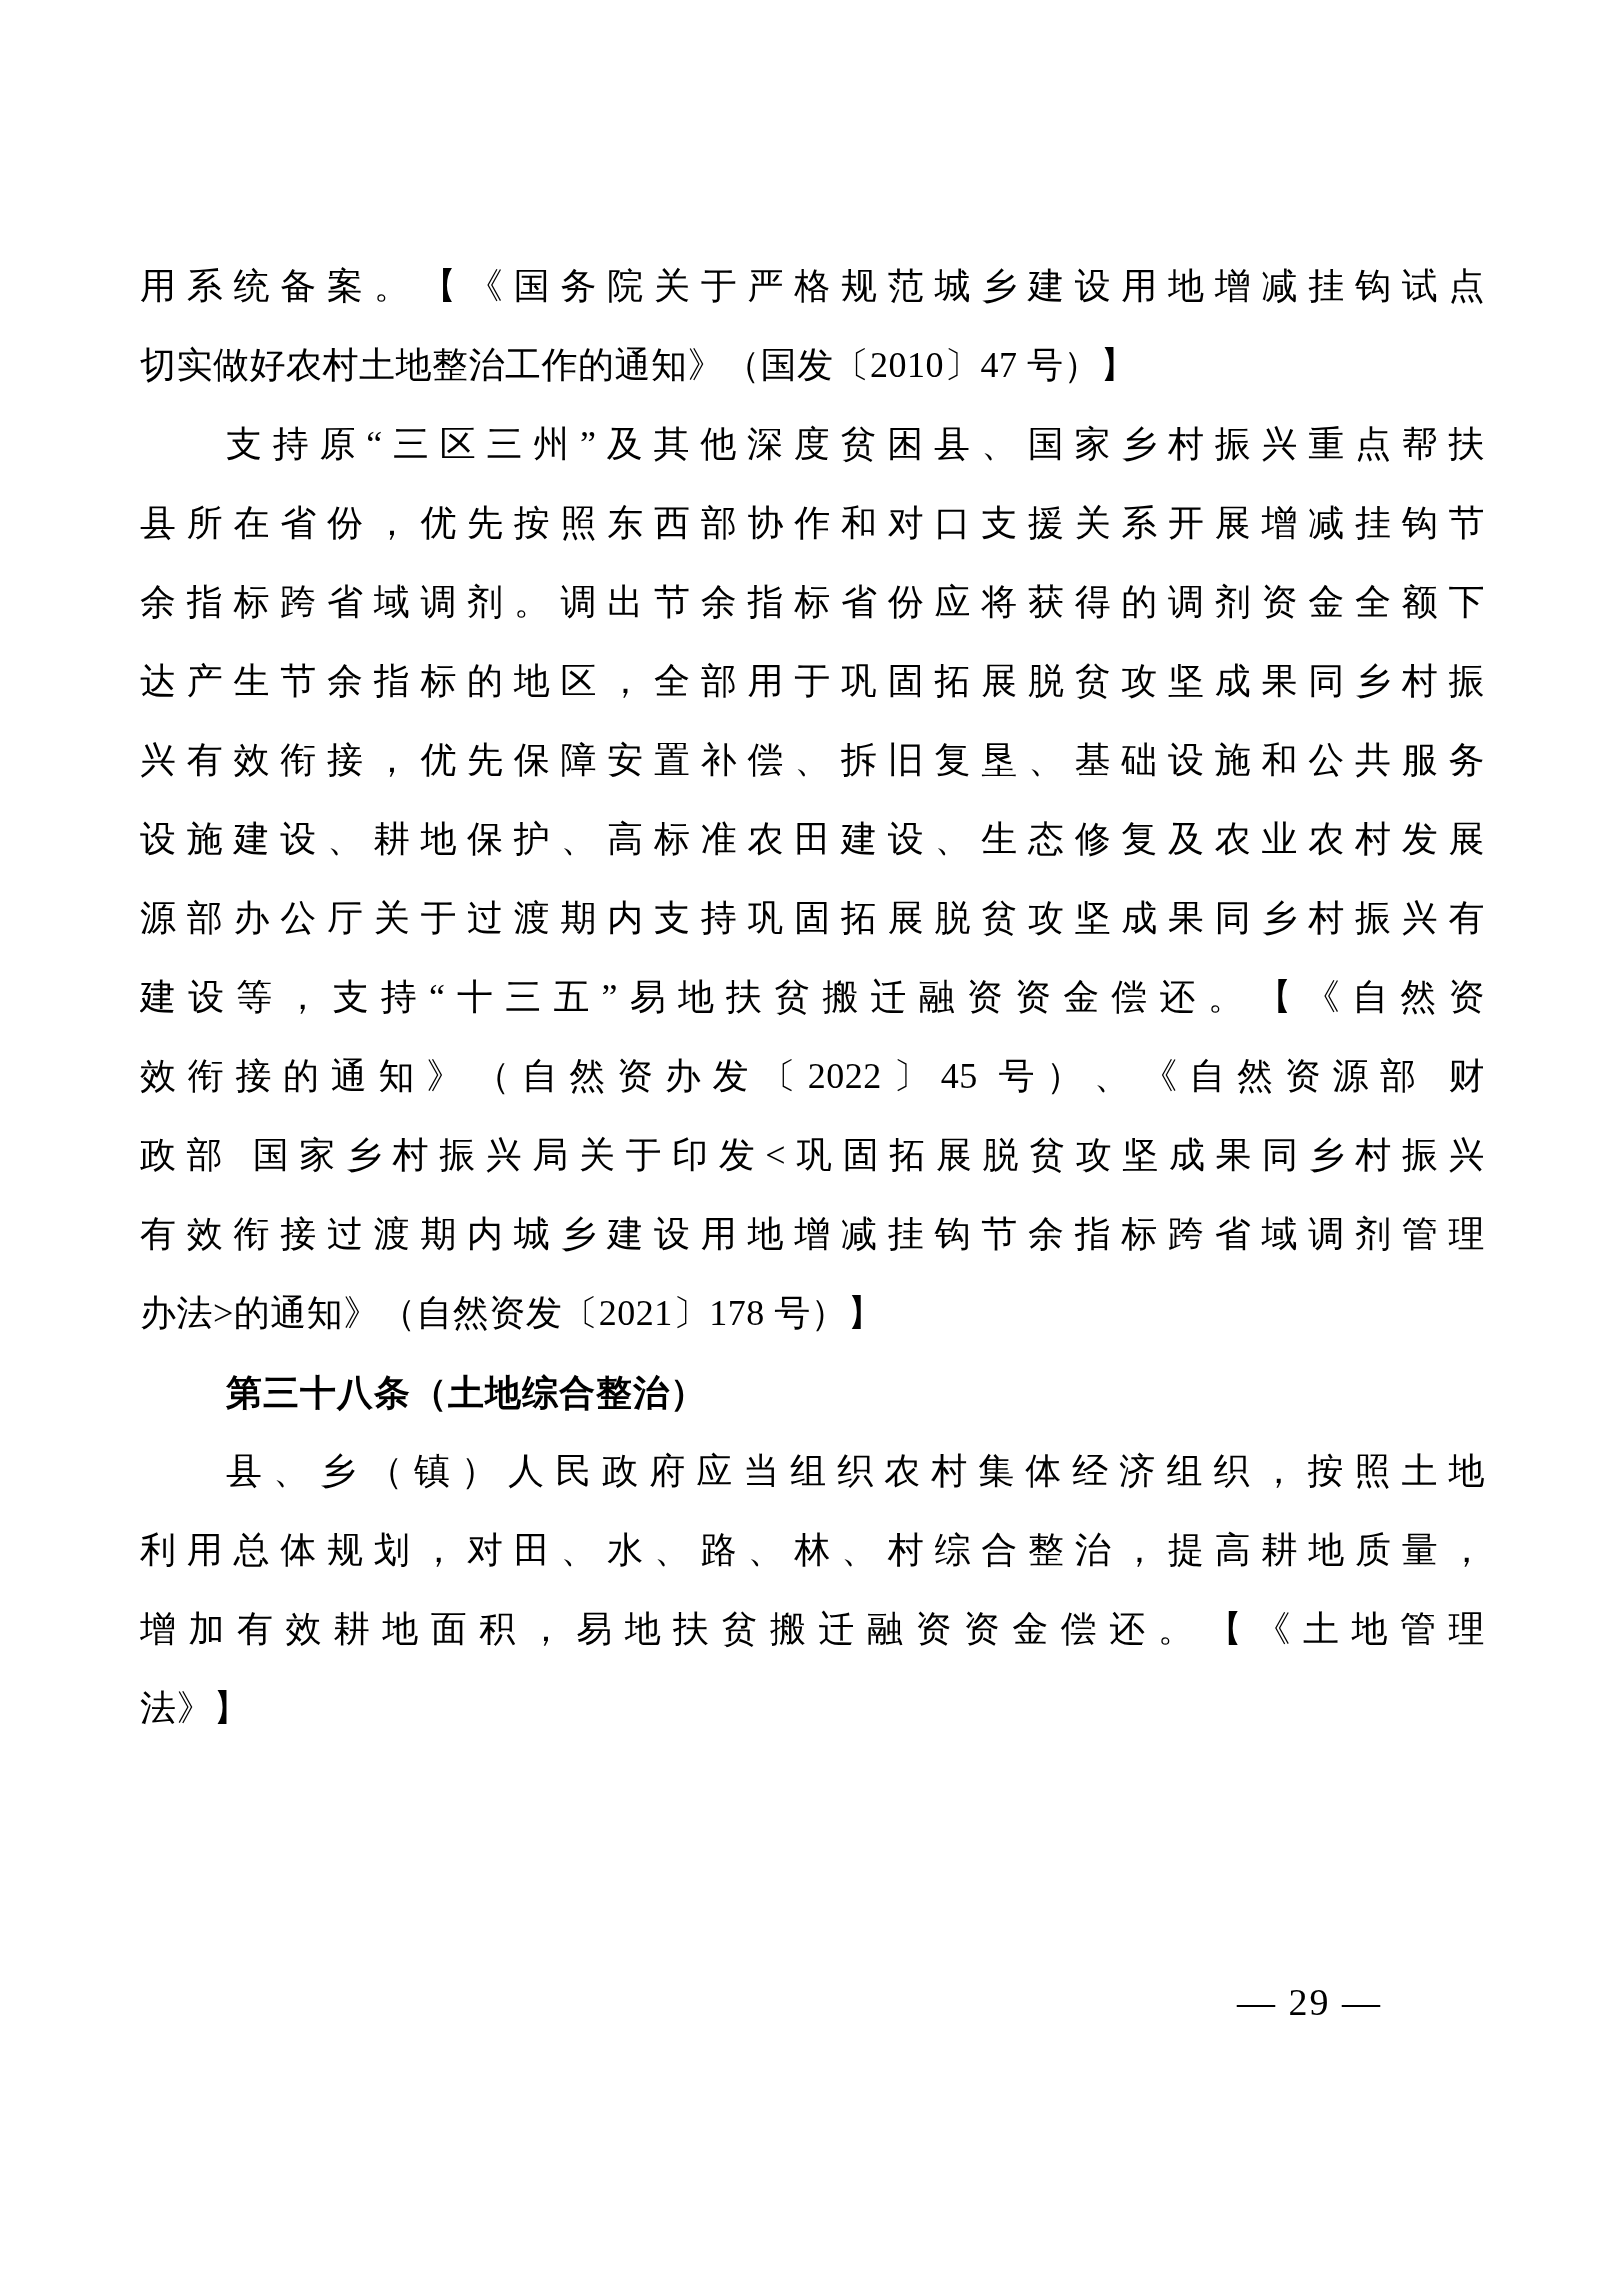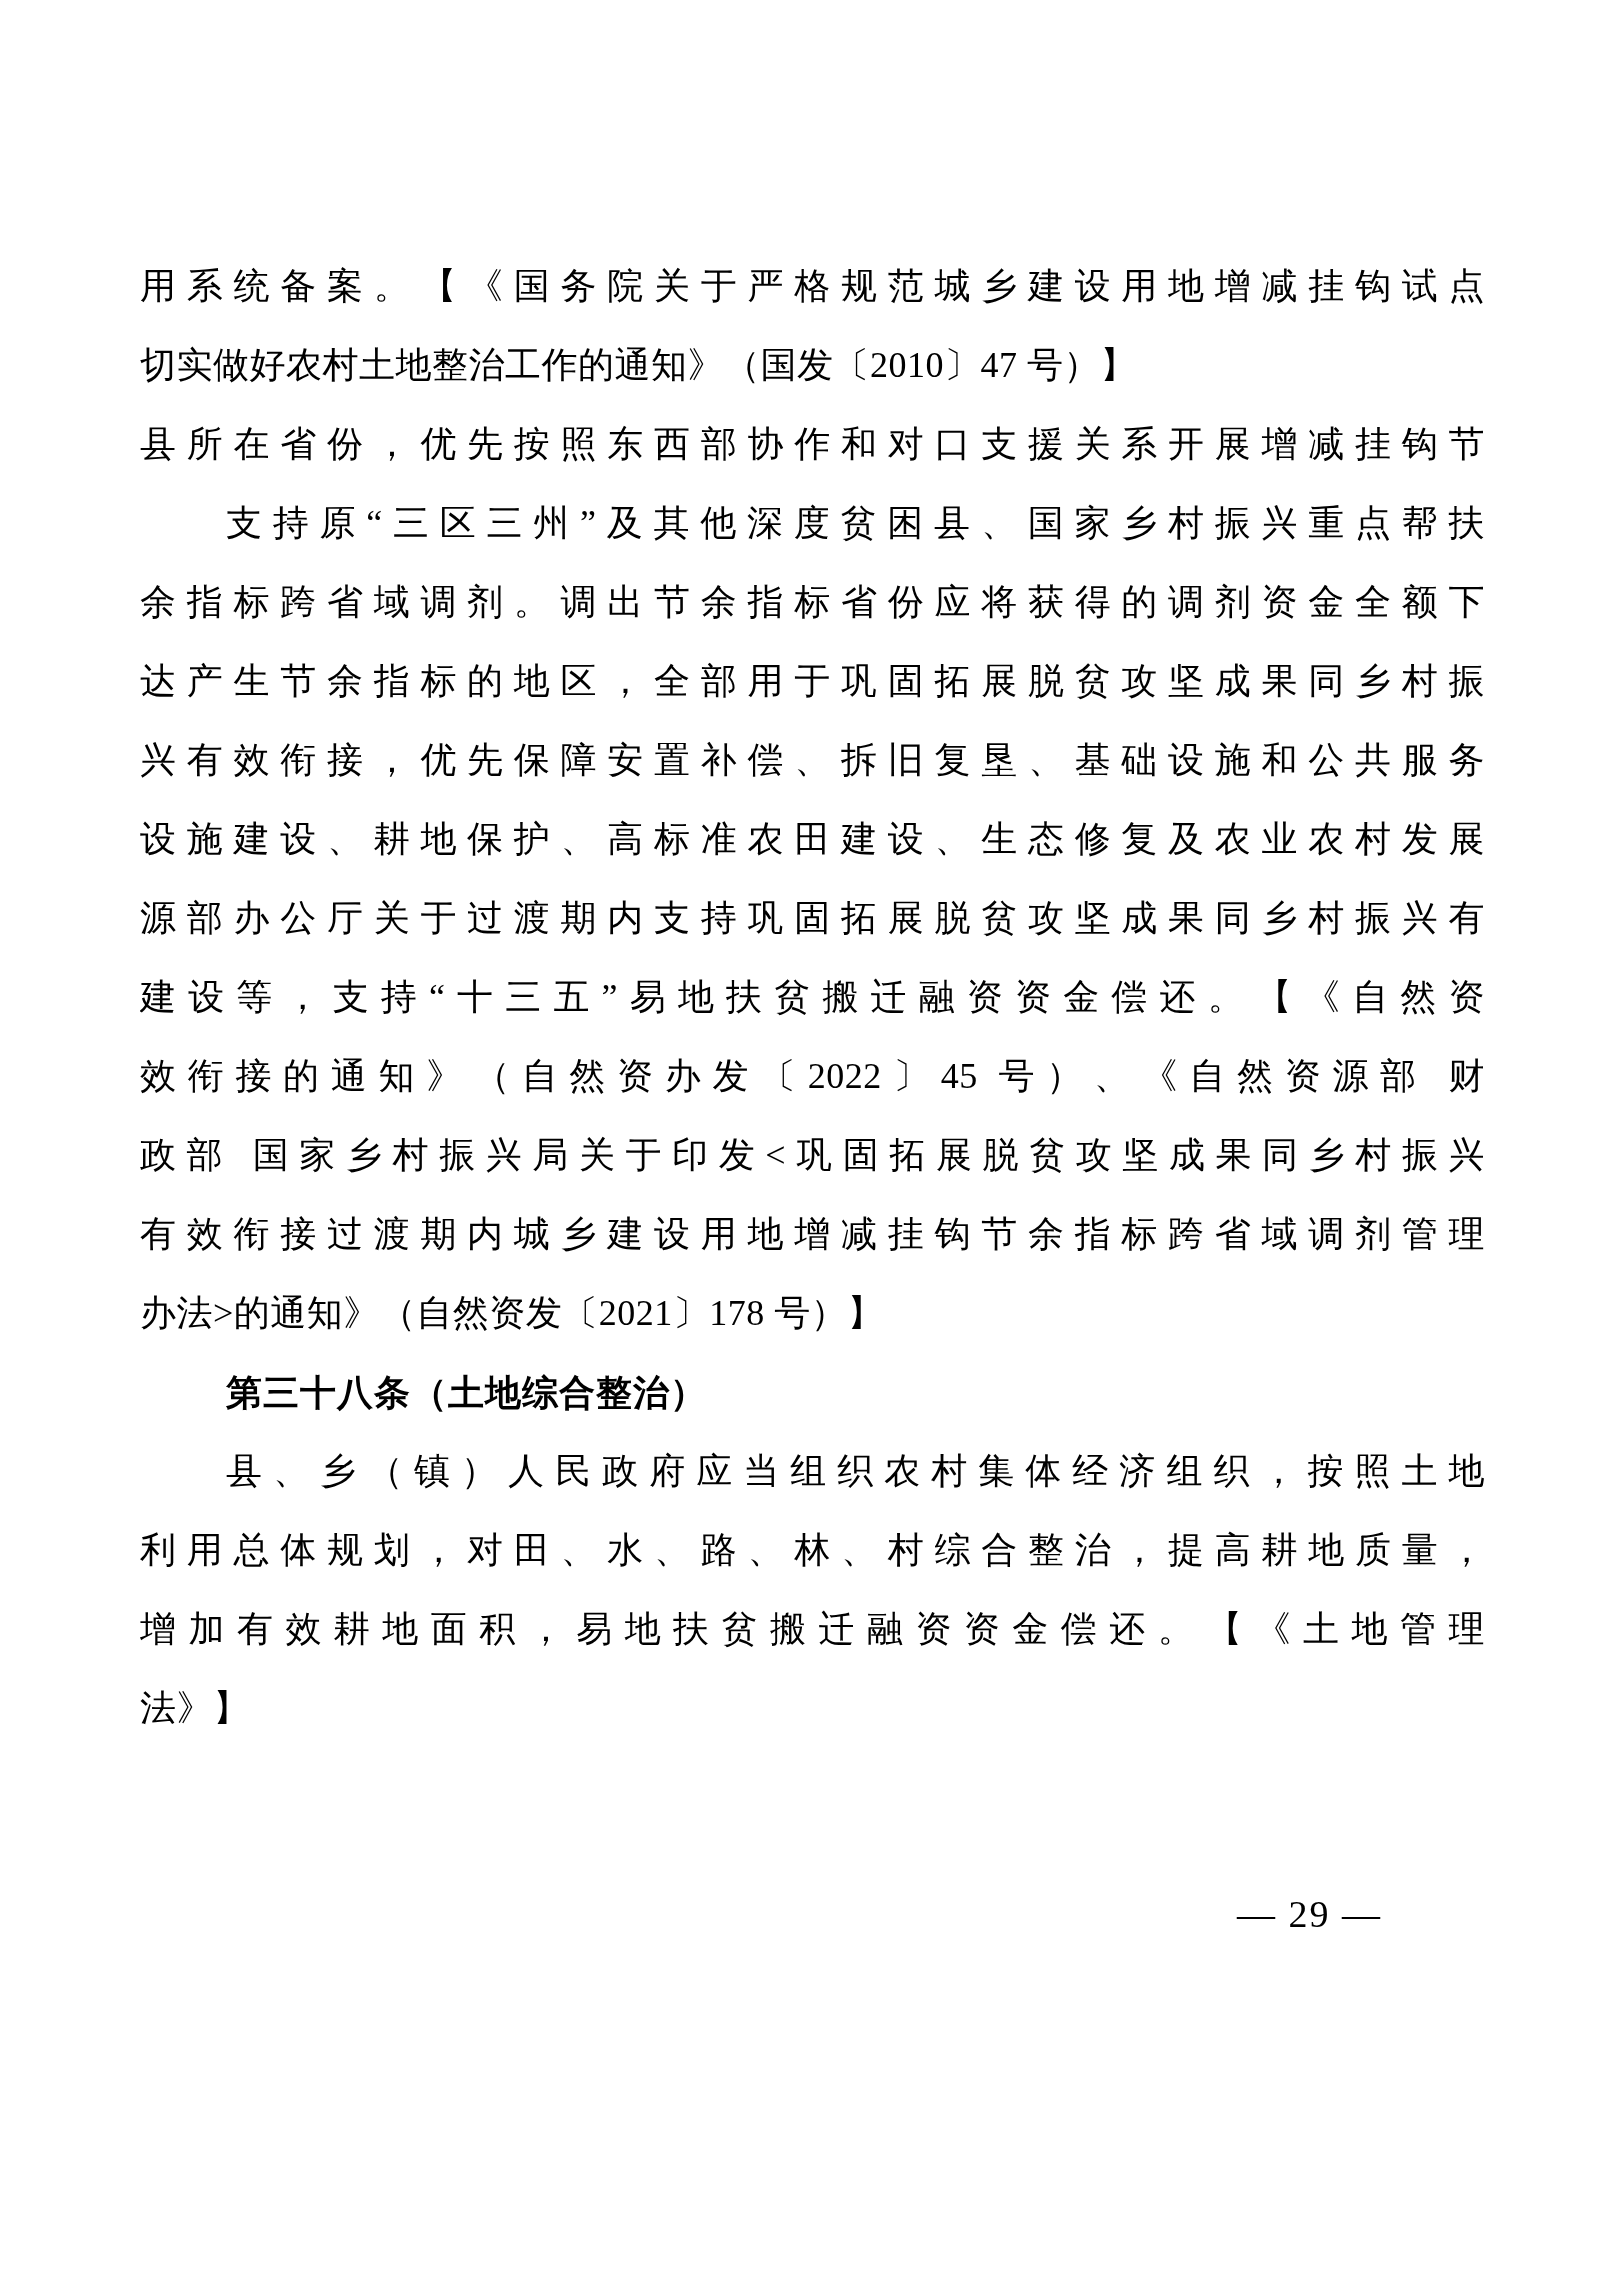--- a/index.html
+++ b/index.html
@@ -38,38 +38,38 @@
     padding-left: 86px;
     width: 1259px;
   }
   .line.heading {
     font-weight: bold;
     font-family: "Liberation Sans", "DejaVu Sans", sans-serif;
     letter-spacing: 1px;
   }
   .page-footer {
     position: absolute;
-    top: 1892px;
+    top: 1980px;
     right: 239px;
     font-size: 38px;
     line-height: 45px;
     letter-spacing: 2px;
     text-align: right;
   }
 </style>
 </head>
 <body>
 
 <div class="doc-body">
 
   <div class="line j">用系统备案。【《国务院关于严格规范城乡建设用地增减挂钩试点</div>
   <div class="line end">切实做好农村土地整治工作的通知》（国发〔2010〕47 号）】</div>
 
+  <div class="line j ind">支持原“三区三州”及其他深度贫困县、国家乡村振兴重点帮扶</div>
   <div class="line j">县所在省份，优先按照东西部协作和对口支援关系开展增减挂钩节</div>
-  <div class="line j ind">支持原“三区三州”及其他深度贫困县、国家乡村振兴重点帮扶</div>
   <div class="line j">余指标跨省域调剂。调出节余指标省份应将获得的调剂资金全额下</div>
   <div class="line j">达产生节余指标的地区，全部用于巩固拓展脱贫攻坚成果同乡村振</div>
   <div class="line j">兴有效衔接，优先保障安置补偿、拆旧复垦、基础设施和公共服务</div>
   <div class="line j">设施建设、耕地保护、高标准农田建设、生态修复及农业农村发展</div>
   <div class="line j">源部办公厅关于过渡期内支持巩固拓展脱贫攻坚成果同乡村振兴有</div>
   <div class="line j">建设等，支持“十三五”易地扶贫搬迁融资资金偿还。【《自然资</div>
   <div class="line j">效衔接的通知》（自然资办发〔2022〕45 号）、《自然资源部 财</div>
   <div class="line j">政部 国家乡村振兴局关于印发&lt;巩固拓展脱贫攻坚成果同乡村振兴</div>
   <div class="line j">有效衔接过渡期内城乡建设用地增减挂钩节余指标跨省域调剂管理</div>
   <div class="line end">办法&gt;的通知》（自然资发〔2021〕178 号）】</div>

